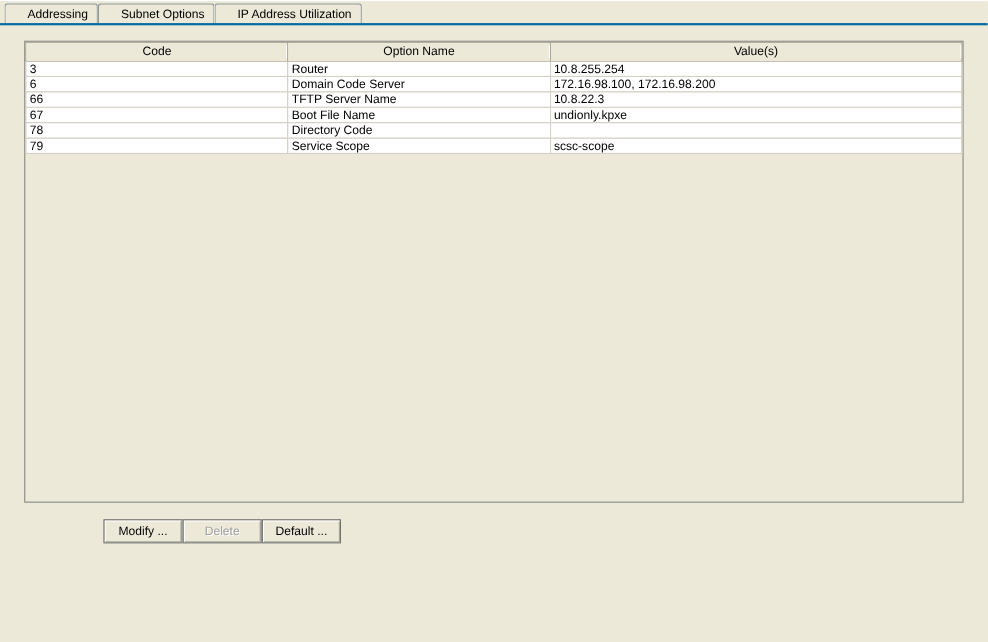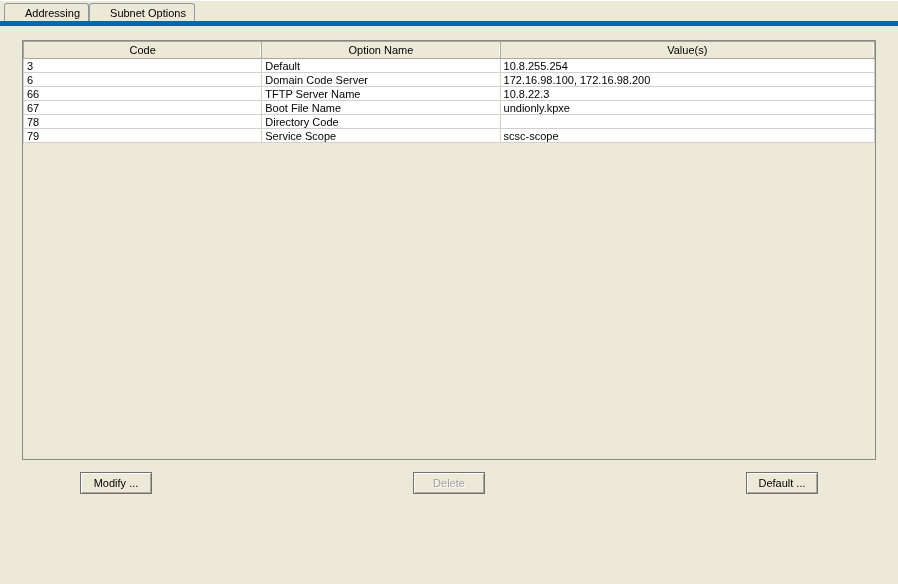--- a/index.html
+++ b/index.html
@@ -48,21 +48,21 @@
     border-bottom: 1px solid #ece9d8;
     top: 0px;
     z-index: 2;
   }
   .tab-panel {
     position: absolute;
     top: 20px;
     left: 0;
     right: 0;
     bottom: 0;
-    border-top: 5px solid #0369a1;
+    border-top: 2px solid #0369a1;
     background: #ece9d8;
     box-sizing: border-box;
   }
   .table-area {
     position: absolute;
     top: 14px;
     left: 22px;
     right: 22px;
     height: 420px;
     border: 1px solid #888;
@@ -101,24 +101,24 @@
     box-sizing: border-box;
     white-space: nowrap;
     overflow: hidden;
     text-overflow: clip;
   }
   .col-code { width: 28%; }
   .col-name { width: 28%; }
   .col-value{ width: 44%; }
   .buttons {
     position: absolute;
-    left: 0; right: 0;
+    left: 14px; right: 0;
     bottom: 90px;
     display: flex;
-    justify-content: space-between;
+    justify-content: flex-start;
     align-items: center;
     padding: 0 80px;
   }
   button.win {
     font-family: Tahoma, Arial, sans-serif;
     font-size: 11px;
     background: #ece9d8;
     border: 1px solid #707070;
     box-shadow: inset 1px 1px 0 #fff, inset -1px -1px 0 #aca899;
     padding: 2px 10px;
@@ -132,20 +132,21 @@
   }
 </style>
 </head>
 <body>
 
 <div class="window">
 
   <div class="tabs">
     <div class="tab">Addressing</div>
     <div class="tab">Subnet Options</div>
+    <div class="tab">IP Address Utilization</div>
   </div>
 
   <div class="tab-panel">
 
     <div class="table-area">
       <table class="dhcp-table">
         <colgroup>
           <col class="col-code">
             <col class="col-name">
             <col class="col-value">
@@ -153,21 +154,21 @@
         <thead>
           <tr>
             <th>Code</th>
             <th>Option Name</th>
             <th>Value(s)</th>
           </tr>
         </thead>
         <tbody>
           <tr>
             <td>3</td>
-            <td>Default</td>
+            <td>Router</td>
             <td>10.8.255.254</td>
           </tr>
           <tr>
             <td>6</td>
             <td>Domain Code Server</td>
             <td>172.16.98.100, 172.16.98.200</td>
           </tr>
           <tr>
             <td>66</td>
             <td>TFTP Server Name</td>

